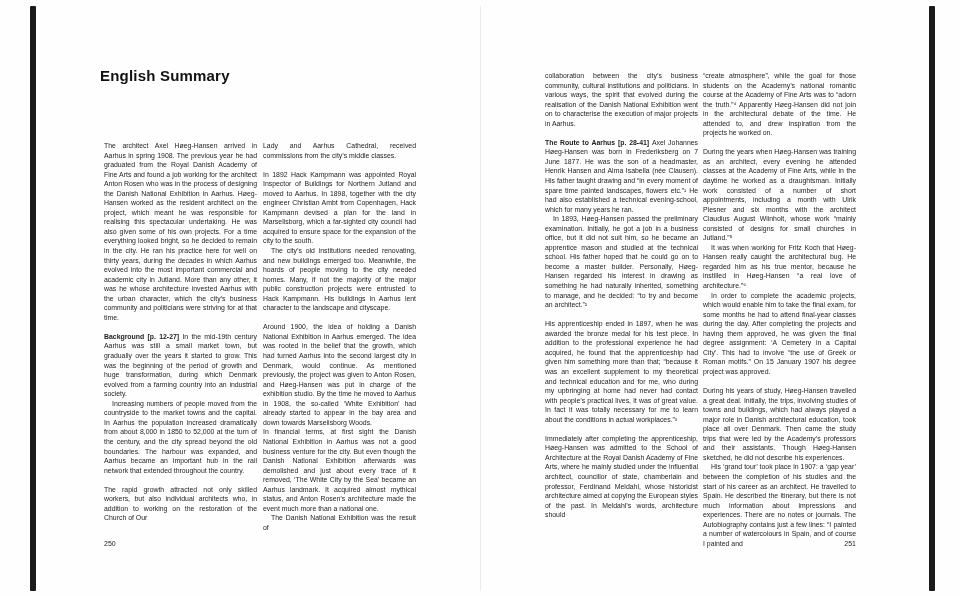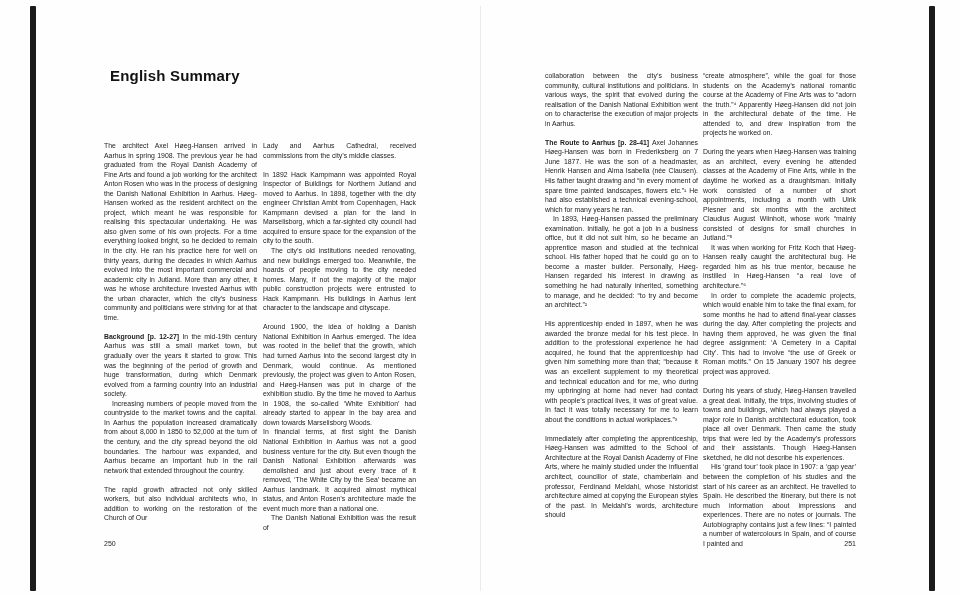--- a/index.html
+++ b/index.html
@@ -15,21 +15,21 @@
     position: absolute; top: 6px; height: 585px; width: 6px;
     background: #1b1b1b; border-radius: 1px;
   }
   .edge-bar.left  { left: 30px; }
   .edge-bar.right { left: 929px; }
   .gutter-line {
     position: absolute; left: 480px; top: 6px; height: 585px; width: 1px;
     background: #ebebeb;
   }
   .title {
-    position: absolute; left: 110px; top: 67px;
+    position: absolute; left: 100px; top: 67px;
     font-size: 15px; font-weight: bold; color: #121212;
     letter-spacing: 0.2px;
   }
   .col {
     position: absolute; width: 153px;
     font-size: 6.9px; line-height: 9.55px;
     text-align: justify; color: #1c1c1c;
     hyphens: none;
   }
   .col p { margin: 0; }

